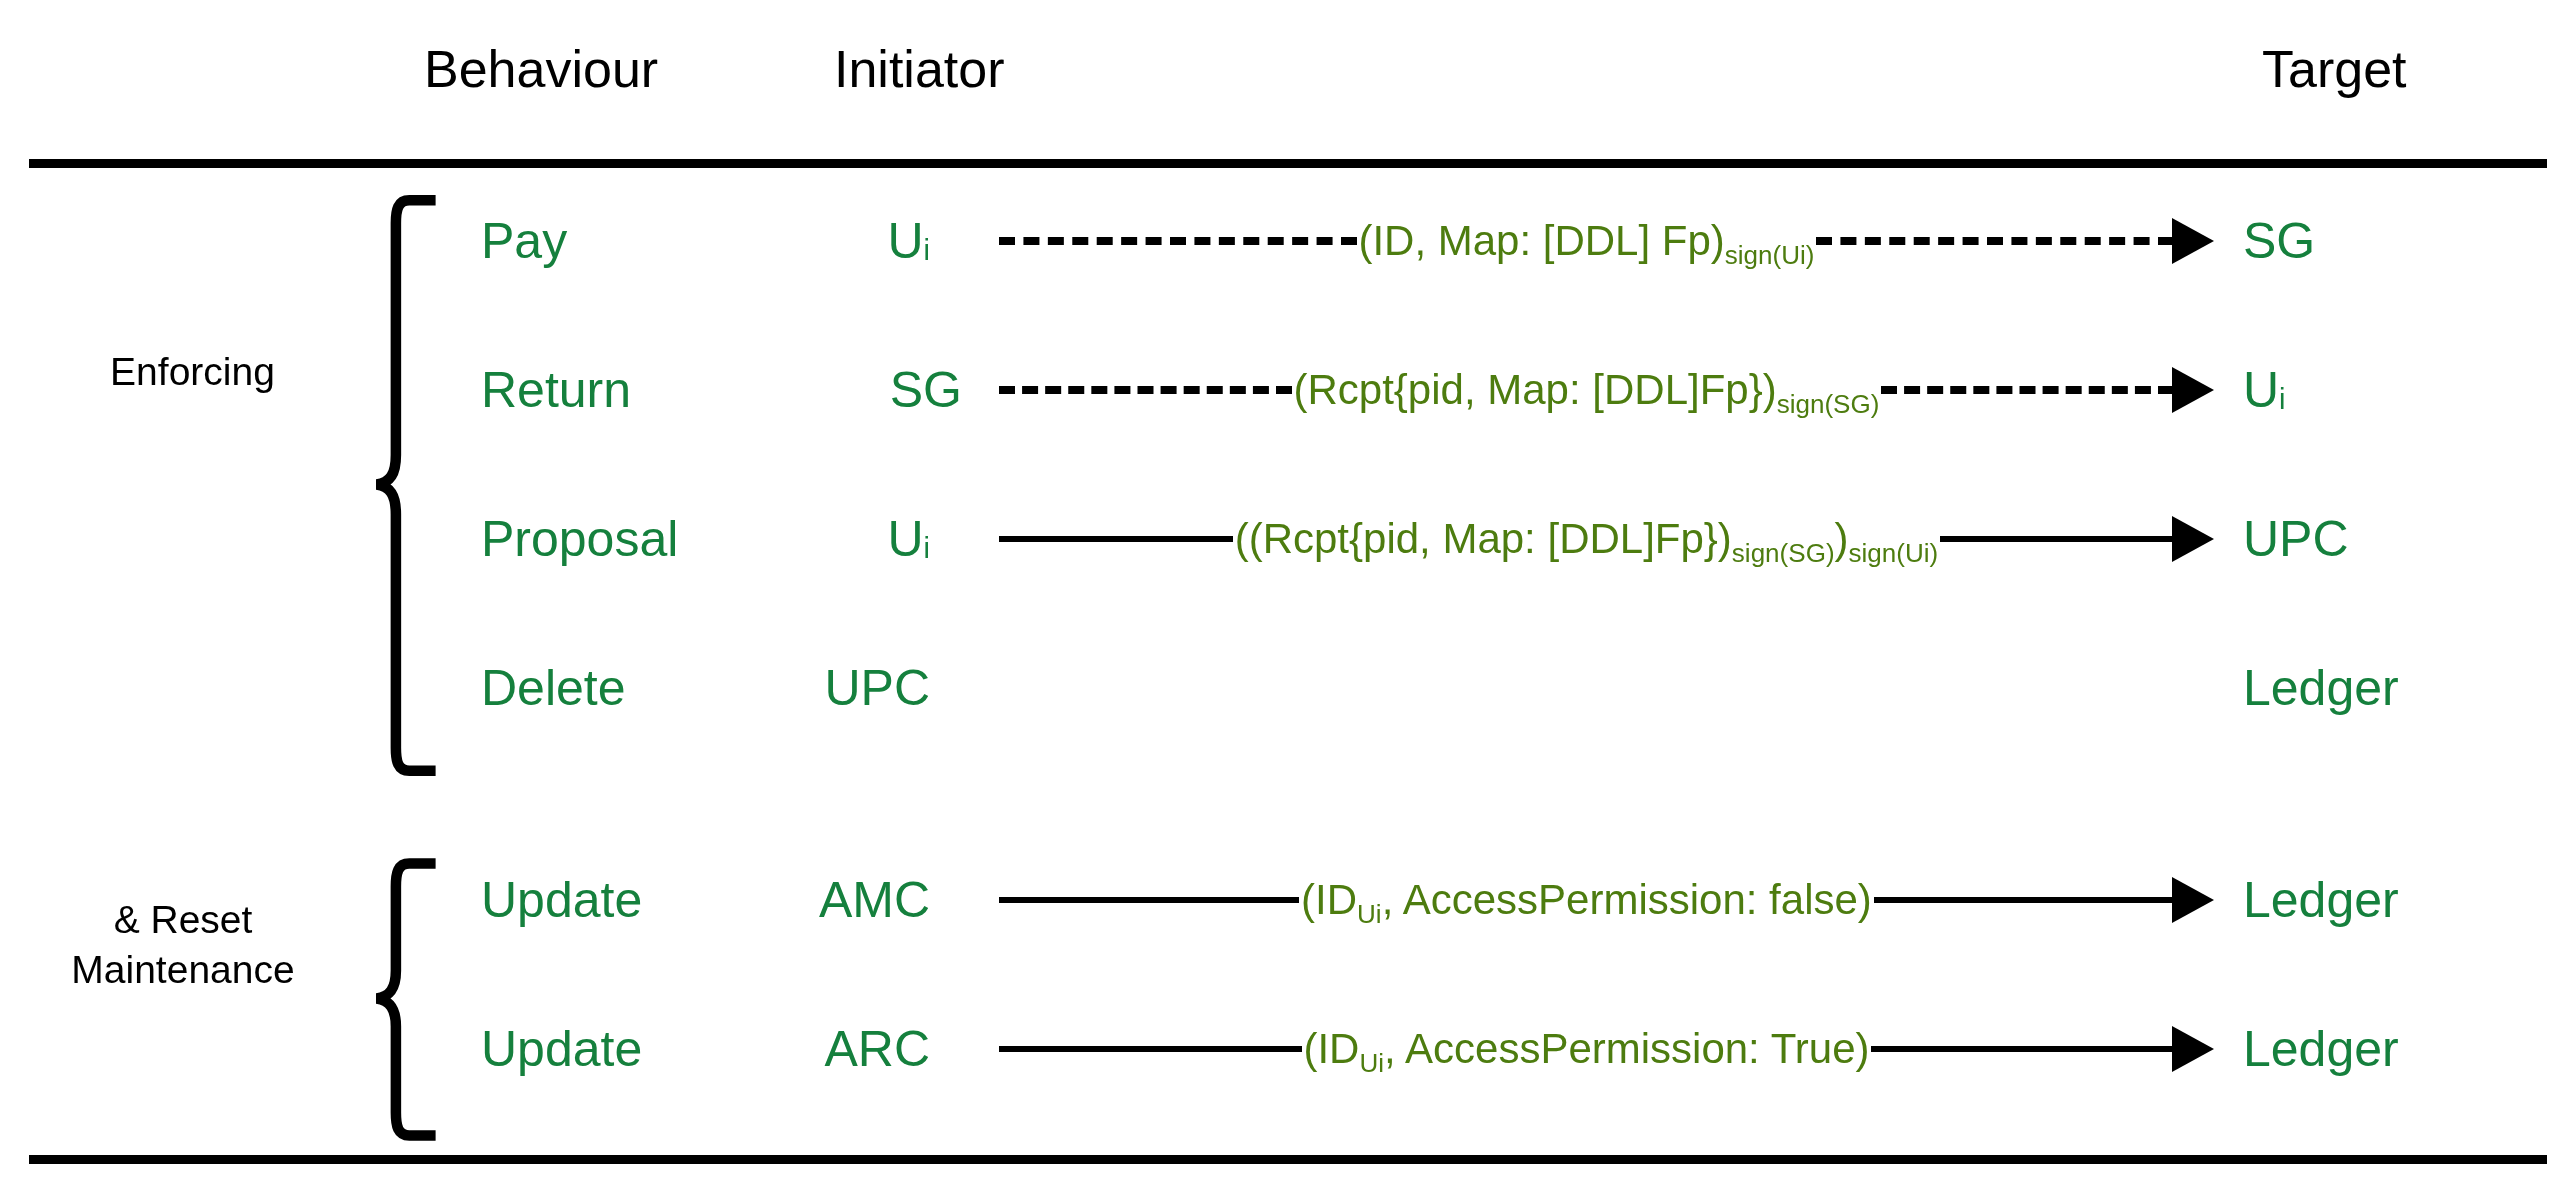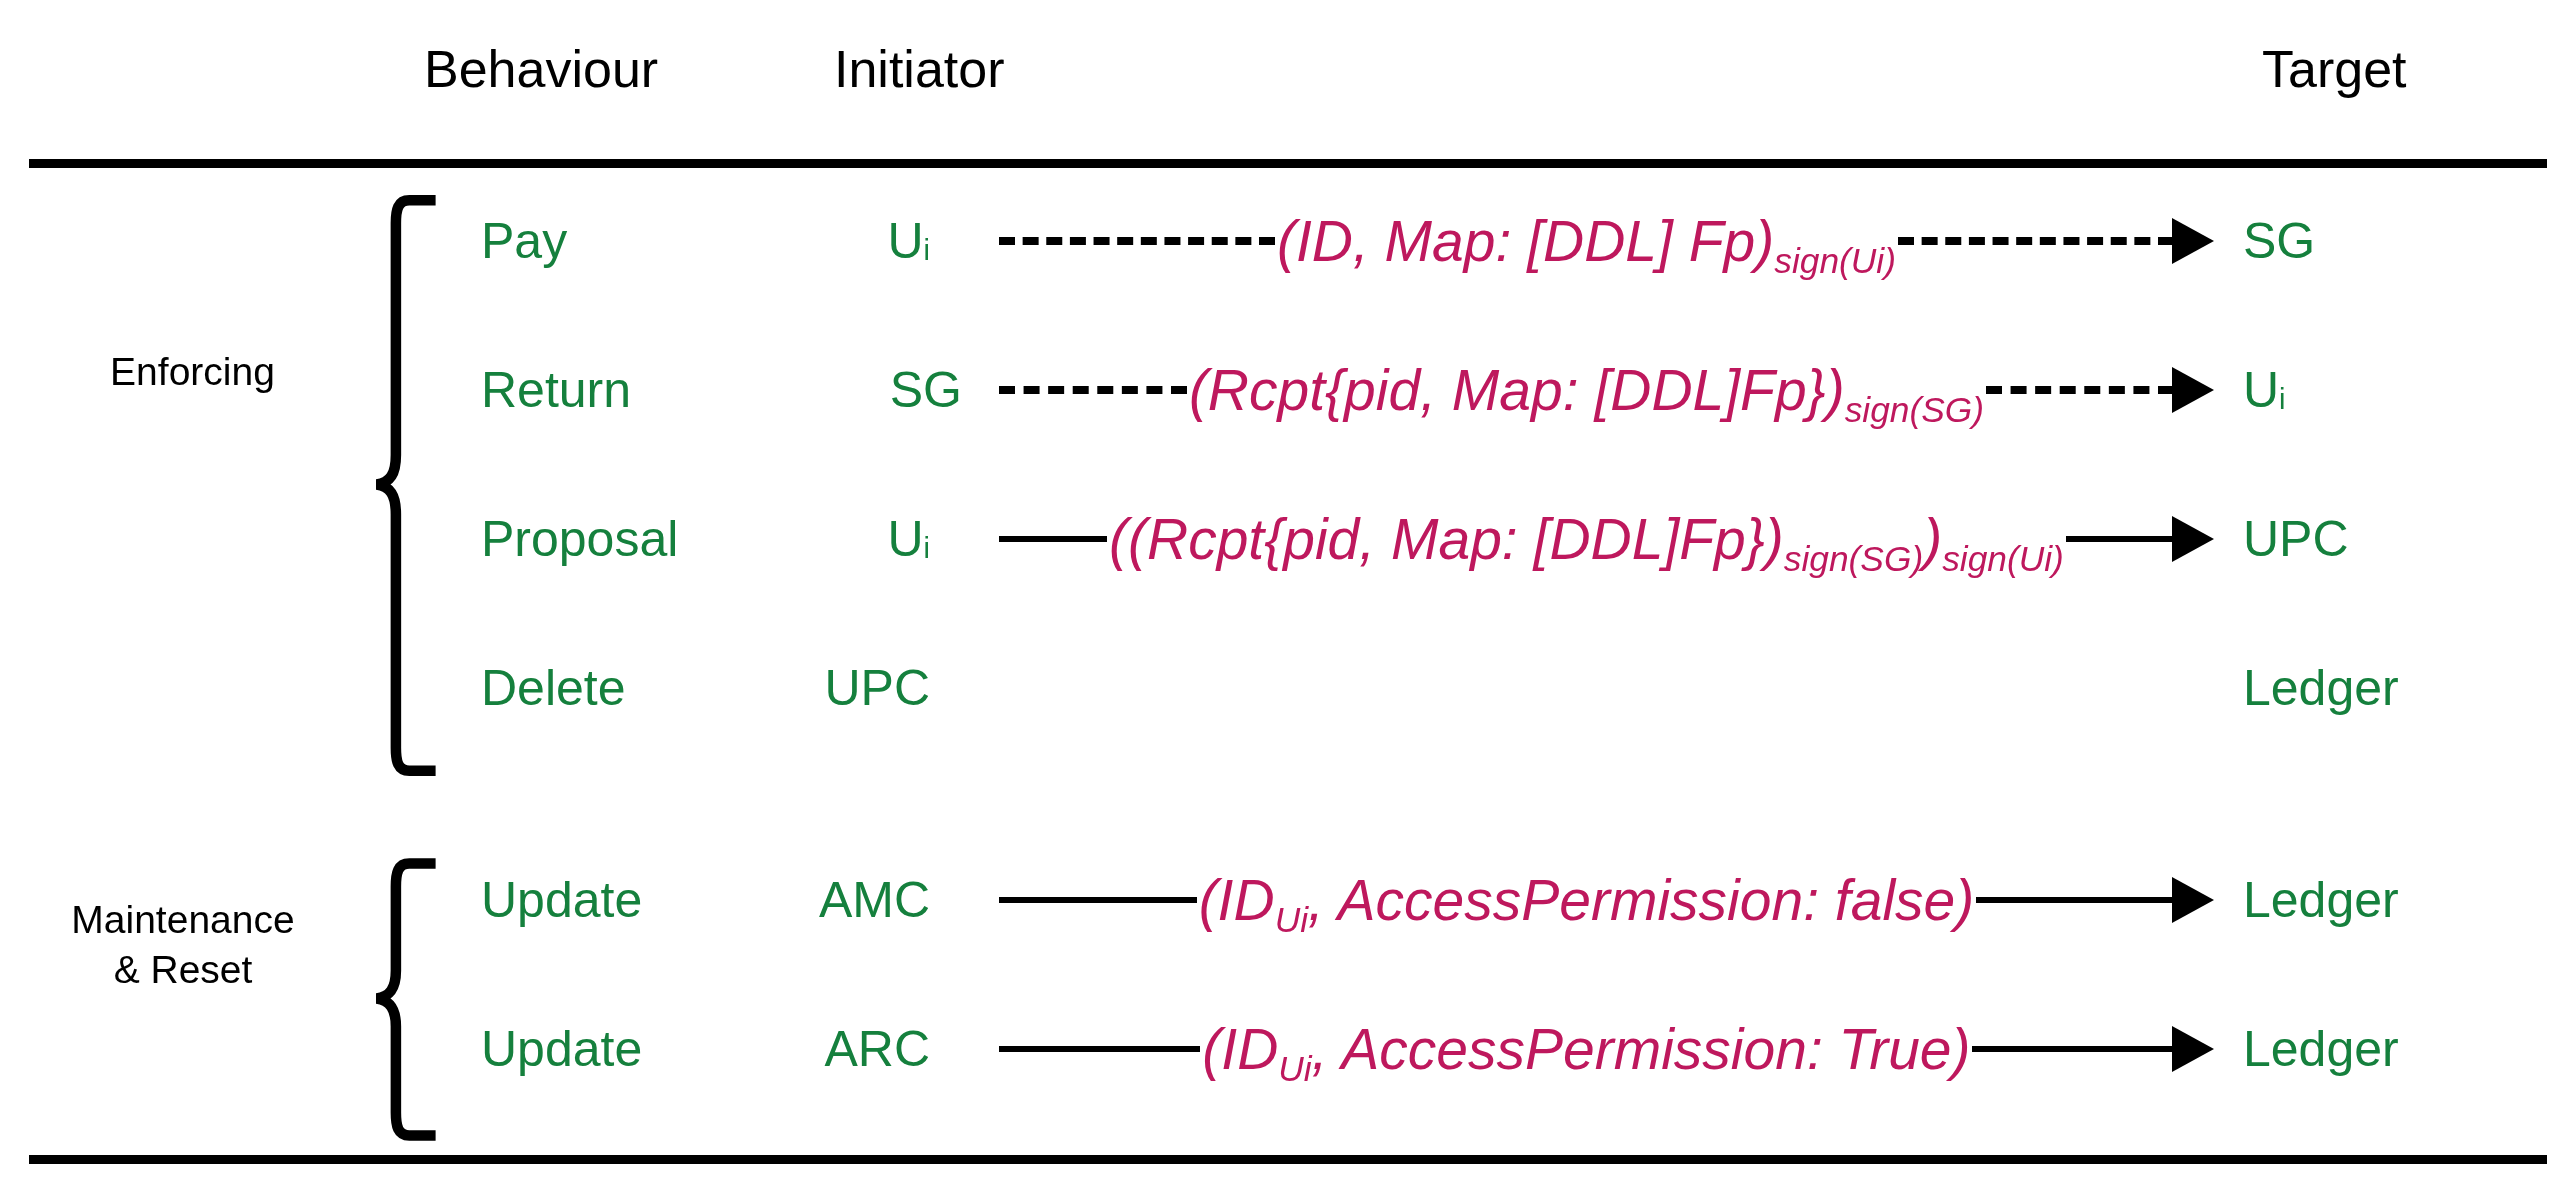--- a/index.html
+++ b/index.html
@@ -105,26 +105,25 @@
     flex: 1 1 auto;
     height: 0;
     min-width: 27px;
     border-top: 6.7px solid #000;
   }
   .seg.dashed {
     border-top: 8.7px dashed #000;
   }
   .msg {
     flex: 0 0 auto;
-    font-size: 57px;
+    font-size: 42px;
     line-height: 1;
     white-space: nowrap;
     padding: 0 1.9px;
-    color: #be185d;
-    font-style: italic;
+    color: #4d7c0f;
   }
   .msg sub {
     font-size: 0.62em;
     top: 0.34em;
   }
   .arrowhead {
     flex: 0 0 auto;
     width: 0;
     height: 0;
     border-left: 42px solid #000;
@@ -148,22 +147,22 @@
   <div class="group-label grp-enforcing">
     <div>Enforcing</div>
   </div>
   <div class="brace" style="left:371px; top:193px;">
     <svg width="67" height="587" viewBox="0 0 70 610" aria-hidden="true">
       <path d="M62 6 H40 C28 6 26 16 26 30 V272 C26 292 20 301 6 303 C20 305 26 314 26 334 V578 C26 592 28 602 40 602 H62" fill="none" stroke="#000" stroke-width="11" stroke-linecap="square" stroke-linejoin="miter"></path>
     </svg>
   </div>
 
   <div class="group-label grp-maintenance">
+    <div>&amp; Reset</div>
     <div>Maintenance</div>
-    <div>&amp; Reset</div>
   </div>
   <div class="brace" style="left:371px; top:857px;">
     <svg width="67" height="285" viewBox="0 0 70 296" aria-hidden="true">
       <path d="M62 6 H40 C28 6 26 16 26 30 V118 C26 136 20 145 6 147 C20 149 26 158 26 176 V266 C26 280 28 290 40 290 H62" fill="none" stroke="#000" stroke-width="11" stroke-linecap="square" stroke-linejoin="miter"></path>
     </svg>
   </div>
 
   <div class="row" style="top:188px;">
     <div class="behaviour-cell">Pay</div>
     <div class="initiator-cell">

